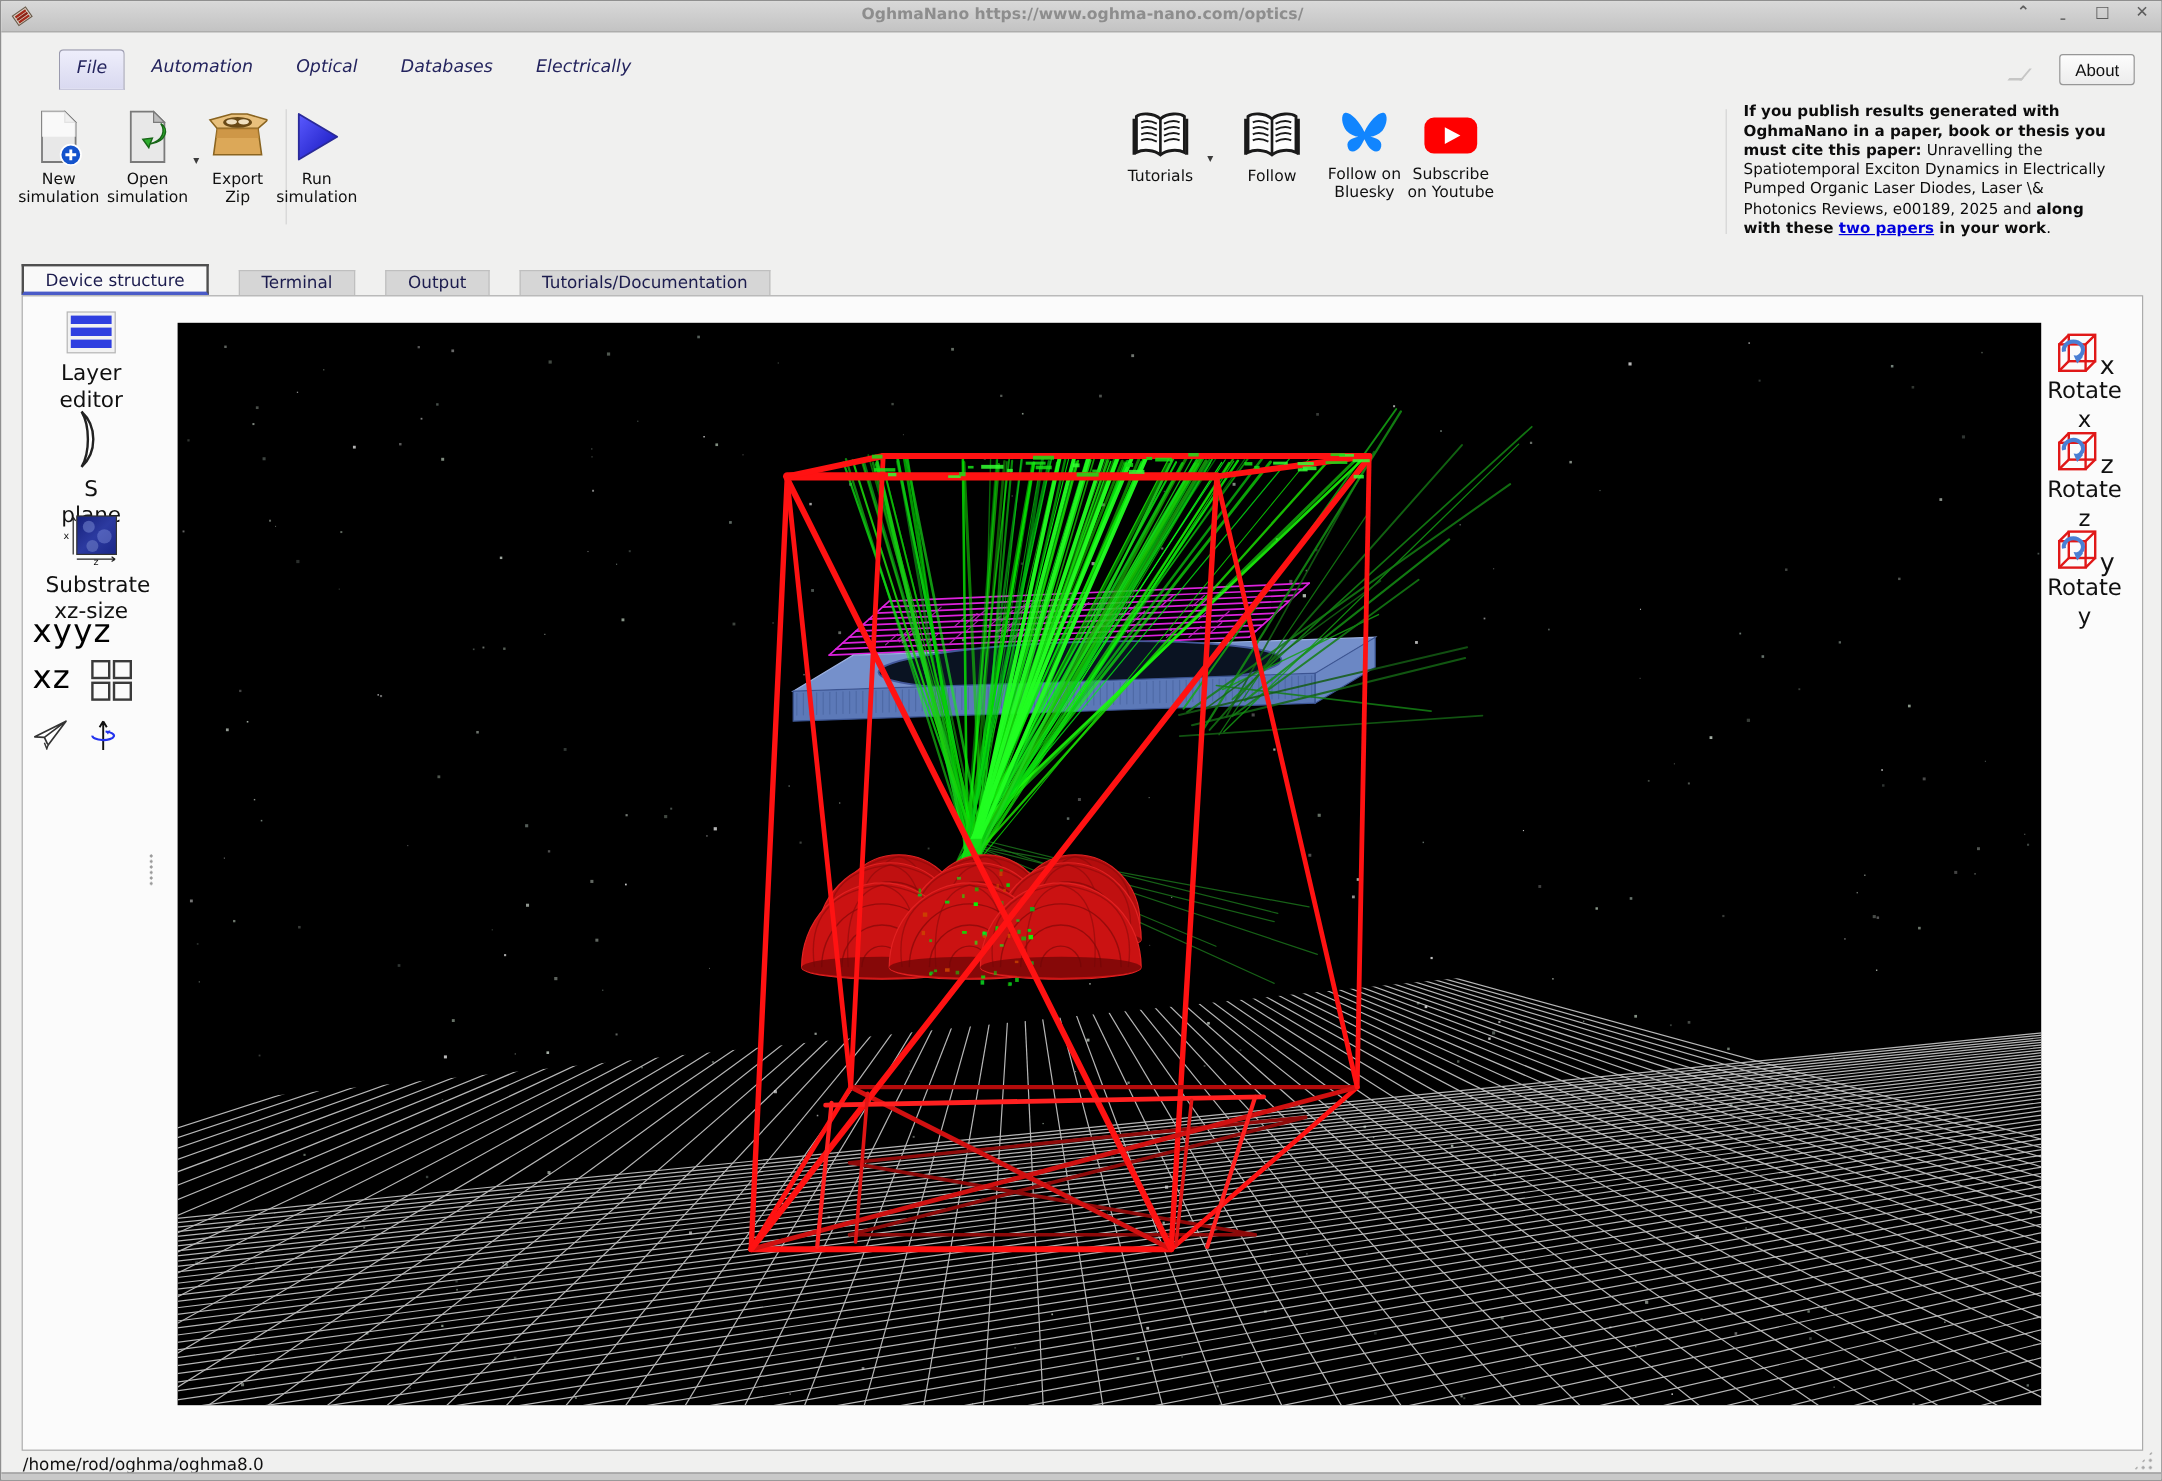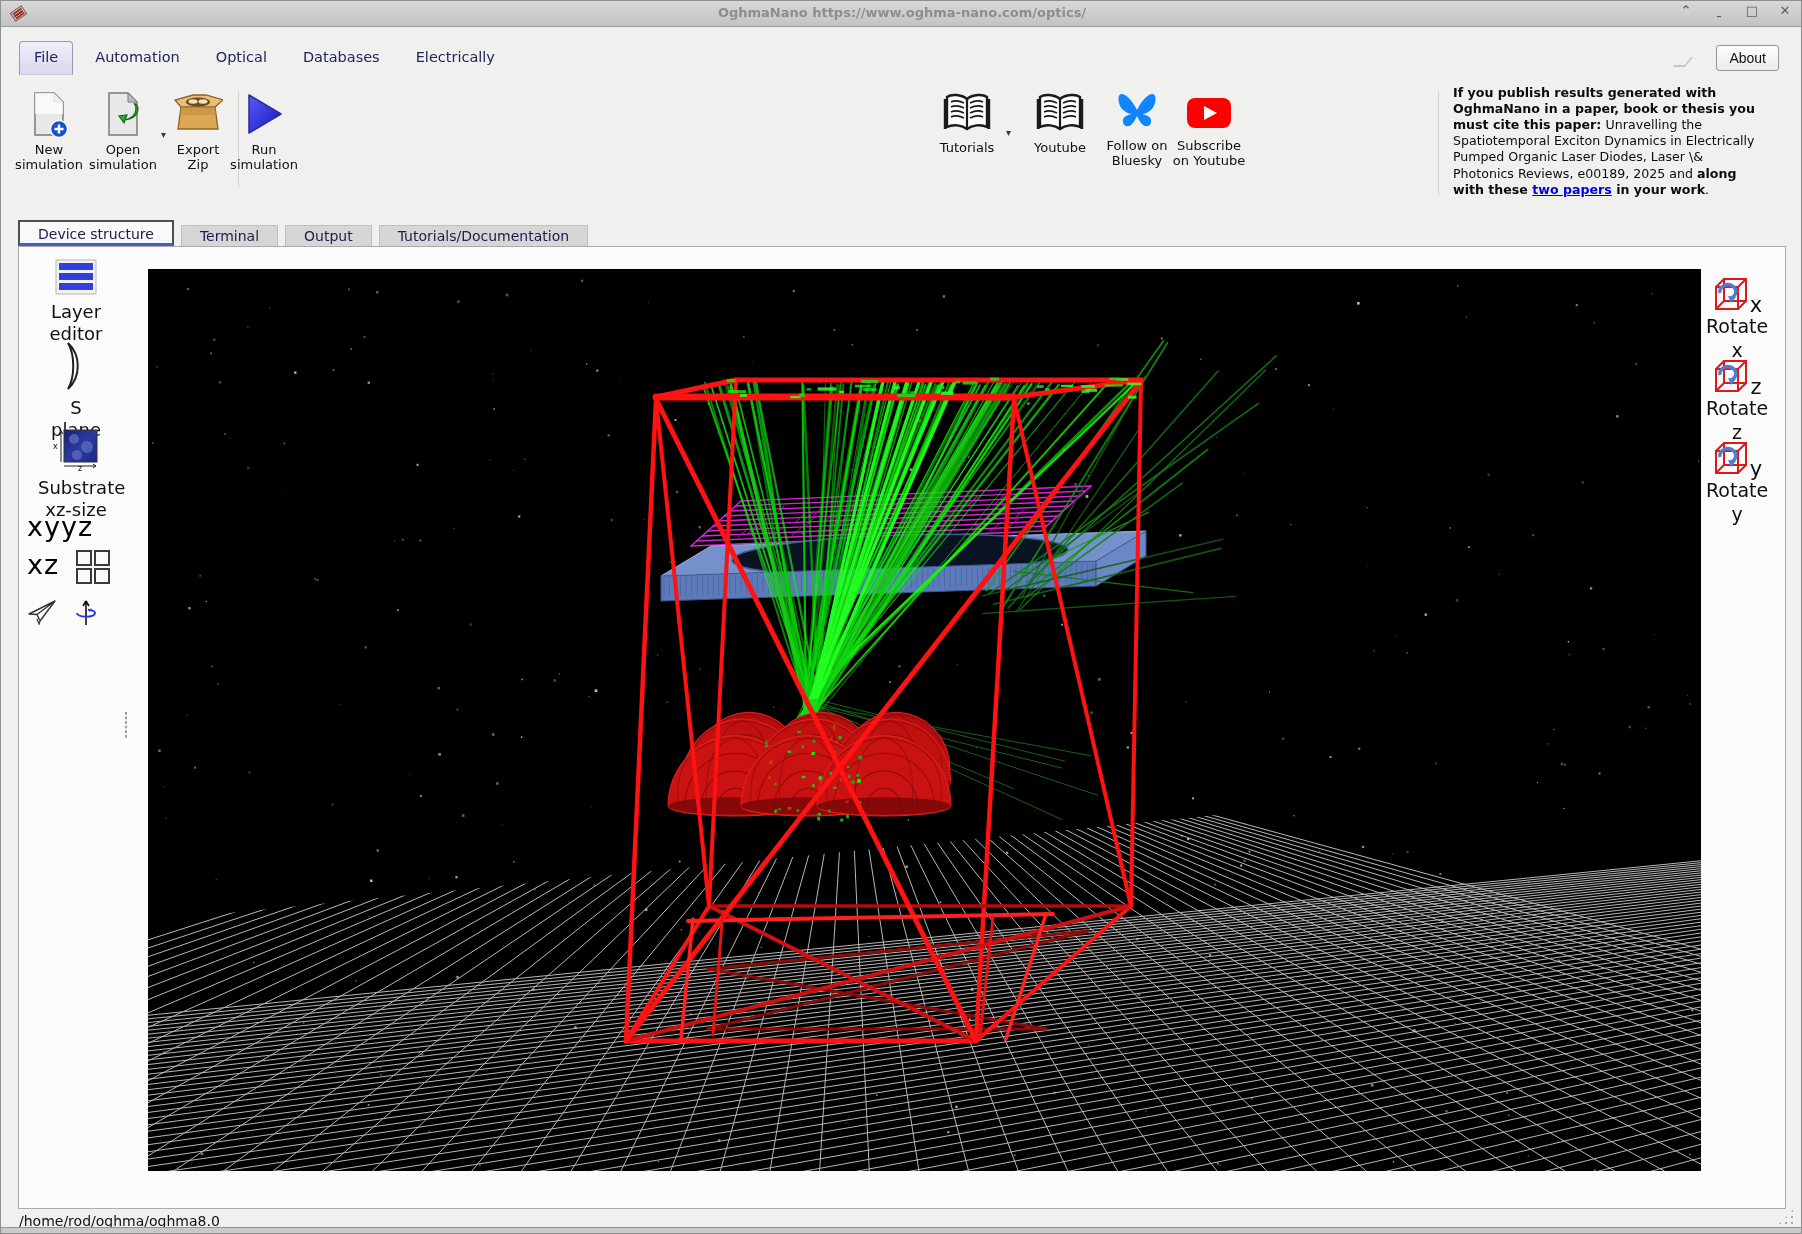--- a/index.html
+++ b/index.html
@@ -12,21 +12,21 @@
   
   .titlebar { position:absolute; left:0; top:0; width:1802px; height:26px;
     background:linear-gradient(#d8d8d8,#c3c3c3); border-bottom:1px solid #9f9f9f; }
   .app-icon { position:absolute; left:8px; top:3px; width:19px; height:19px; }
   .win-title { position:absolute; left:0; right:0; top:4px; text-align:center;
     font-size:13px; font-weight:bold; color:#8d8d8d; }
   .win-controls { position:absolute; right:10px; top:2px; display:flex; gap:17px;
     color:#5d5d5d; font-size:13px; font-weight:bold; }
   .win-controls span { width:16px; text-align:center; cursor:default; }
   
-  .menubar { position:absolute; left:18px; top:40px; display:flex; align-items:center; gap:8px; }
+  .menubar { position:absolute; left:48px; top:40px; display:flex; align-items:flex-start; gap:8px;font-style:italic; }
   .menu-tab { padding:7px 14px 9px; font-size:14.5px; color:#24245e; border-radius:4px 4px 0 0; }
   .menu-tab.active { background:linear-gradient(#eeeefb,#d9d9f0);
     border:1px solid #9a9aae; border-bottom:1px solid #c9c9dd; }
   .about-btn { position:absolute; right:22px; top:44px; padding:4px 12px;
     background:linear-gradient(#fdfdfd,#ececec); border:1px solid #979797;
     border-radius:3px; font-size:14px; color:#111; }
   .overflow-grip { position:absolute; right:112px; top:56px; width:12px; height:10px; opacity:.4;
     border-right:2px solid #888; border-bottom:2px solid #888; transform:skewX(-40deg); }
   
   .toolbar { position:absolute; left:0; top:86px; width:1802px; height:112px; }
@@ -34,21 +34,21 @@
   .tb-item svg { display:block; margin:0 auto; }
   .tb-label { font-size:13px; color:#101010; line-height:1.18; margin-top:3px; }
   .tb-sep { position:absolute; top:4px; width:1px; height:96px; background:#d4d4d4; }
   .tb-caret { position:absolute; font-size:10px; color:#3c3c3c; }
   
   .citation { position:absolute; left:1452px; top:84px; width:306px;
     font-size:12.6px; line-height:1.28; color:#0c0c0c; }
   .citation .b { font-weight:bold;text-align:right; }
   .citation .lnk { color:#0000dd; text-decoration:underline; font-weight:bold; cursor:pointer; }
   
-  .viewtabs { position:absolute; left:17px; top:219px; display:flex; align-items:flex-end; gap:7px; }
+  .viewtabs { position:absolute; left:17px; top:219px; display:flex; align-items:flex-end; gap:25px; }
   .vtab { height:21px; padding:2px 18px 0; font-size:14px; color:#1c1c4e;
     background:#d6d6d6; border:1px solid #bfbfbf; border-bottom:none; }
   .vtab.active { height:26px; padding-top:4px; background:#f9f9f9;
     border:2px solid #4f4f4f; border-bottom:3px solid #4a5bc8; }
   
   .panel { position:absolute; left:17px; top:245px; width:1768px; height:963px;
     background:#fbfbfb; border:1px solid #ababab; }
   
   .side-item { position:absolute; text-align:center; cursor:default; }
   .side-label { font-size:18px; color:#101010; line-height:1.2; margin-top:2px; }
@@ -171,21 +171,21 @@
   <div class="tb-item" style="left:1020px">
     <svg width="50" height="46" viewBox="0 0 50 46">
       <path d="M25 8 C19 3 9 3 5 6 V36 C11 33 20 34 25 38 C30 34 39 33 45 36 V6 C41 3 31 3 25 8 Z" fill="#fdfdfd" stroke="#1a1a1a" stroke-width="2.4"></path>
       <path d="M25 8 V38" stroke="#1a1a1a" stroke-width="2.2"></path>
       <path d="M3 8 V38 M47 8 V38" stroke="#1a1a1a" stroke-width="2.4"></path>
       <g stroke="#1a1a1a" stroke-width="1.6" fill="none">
         <path d="M9 11 c4 -2 9 -1 13 1 M9 16 c4 -2 9 -1 13 1 M9 21 c4 -2 9 -1 13 1 M9 26 c4 -2 9 -1 13 1"></path>
         <path d="M41 11 c-4 -2 -9 -1 -13 1 M41 16 c-4 -2 -9 -1 -13 1 M41 21 c-4 -2 -9 -1 -13 1 M41 26 c-4 -2 -9 -1 -13 1"></path>
       </g>
     </svg>
-    <div class="tb-label"><span>Youtube</span></div>
+    <div class="tb-label"><span>Follow</span></div>
   </div>
 
   <div class="tb-item" style="left:1097px">
     <svg width="48" height="44" viewBox="0 0 48 44">
       <path d="M24 19 C20 10 12 2 8 3 C4 4 5 13 9 18 C12 21 16 23 19 23 C14 24 9 26 10 31 C11 37 17 36 20 32 C22 29 23 27 24 25 C25 27 26 29 28 32 C31 36 37 37 38 31 C39 26 34 24 29 23 C32 23 36 21 39 18 C43 13 44 4 40 3 C36 2 28 10 24 19 Z" fill="#1185fe"></path>
     </svg>
     <div class="tb-label"><span>Follow on</span><br><span>Bluesky</span></div>
   </div>
 
   <div class="tb-item" style="left:1169px">

